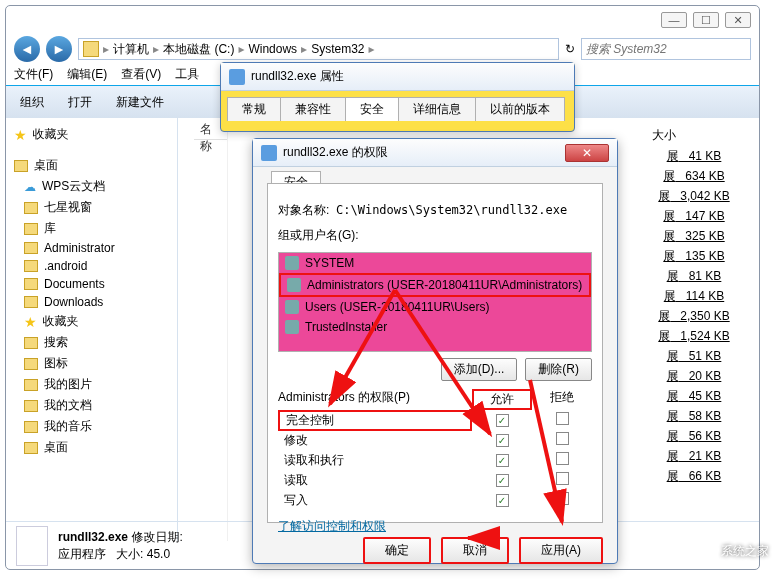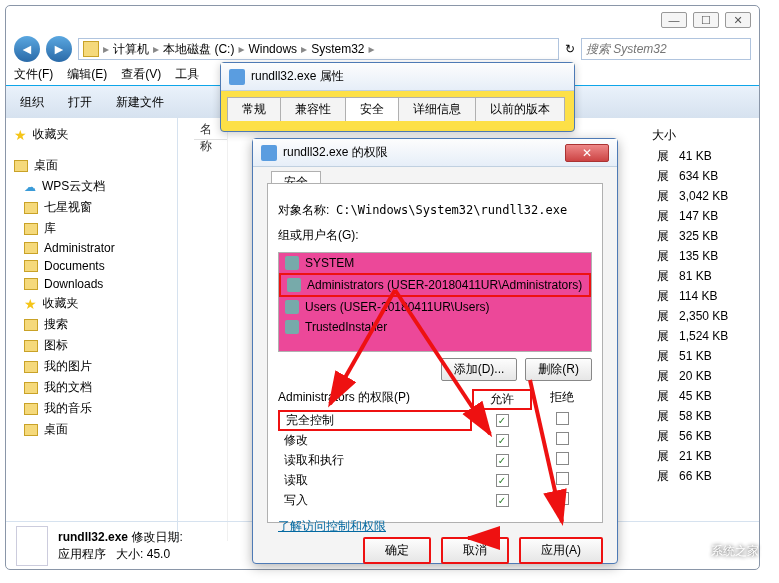--- a/index.html
+++ b/index.html
@@ -21,21 +21,21 @@
 .content { display: flex; height: calc(100% - 140px); }
 .sidebar { width: 172px; border-right: 1px solid #d6e2ef; padding: 6px 4px; overflow: hidden; }
 .side-item { display: flex; align-items: center; gap: 6px; padding: 2px 4px 2px 14px; }
 .side-item.top { padding-left: 4px; font-weight: normal; }
 .side-star { color: #f5c518; font-size: 14px; }
 .side-folder { width: 14px; height: 12px; background: #f5d97b; border: 1px solid #c9a227; display: inline-block; }
 .filecol { width: 50px; border-right: 1px solid #f0f0f0; }
 .filecol-hdr { height: 22px; border-bottom: 1px solid #e0e0e0; padding: 3px 6px; color: #333; margin-left: 16px; }
 .sizecol { position: absolute; right: 20px; top: 118px; width: 90px; }
 .size-hdr { height: 22px; padding: 3px; }
-.size-row { height: 20px; text-align: left; padding: 2px 8px; }
+.size-row { height: 20px; text-align: center; padding: 2px 8px; text-decoration: underline; }
 .statusbar { position: absolute; bottom: 0; left: 0; right: 0; height: 48px; border-top: 1px solid #d6e2ef; display: flex; align-items: center; padding: 4px 10px; gap: 10px; }
 .status-icon { width: 32px; height: 40px; background: #fff; border: 1px solid #ccd; }
 
 
 .propdlg { position: absolute; top: 62px; left: 220px; width: 355px; height: 70px; background: #fde047; border: 1px solid #4e7ab5; border-radius: 4px; box-shadow: 0 2px 8px rgba(0,0,0,0.2); }
 .dlg-title { height: 28px; background: linear-gradient(#fdfdfd,#e6eef8); display: flex; align-items: center; padding: 0 8px; gap: 6px; border-bottom: 1px solid #c0d0e0; }
 .dlg-title-icon { width: 16px; height: 16px; background: #5a9de0; border-radius: 2px; }
 .tabs { display: flex; padding: 6px 6px 0; gap: 0; align-items: flex-end; }
 .tab { padding: 3px 14px; border: 1px solid #b0b0b0; border-bottom: none; background: #f4f4f4; margin-right: -1px; }
 .tab.selected { background: #fff; }
@@ -67,21 +67,21 @@
 .dlg-btns { display: flex; justify-content: flex-end; gap: 10px; padding: 8px 14px; }
 .dlg-btns .btn { padding: 3px 20px; }
 .btn.hl { border: 2px solid #e11; }
 
 
 .arrow { position: absolute; pointer-events: none; }
 .arrow-line { stroke: #e11; stroke-width: 4; fill: none; }
 .arrow-head { fill: #e11; }
 
 
-.watermark { position: absolute; right: 20px; bottom: 20px; color: #fff; text-shadow: 0 0 4px #000; font-size: 14px; opacity: 0.85; display: flex; align-items: center; gap: 4px; }
+.watermark { position: absolute; right: 10px; bottom: 20px; color: #fff; text-shadow: 0 0 4px #000; font-size: 14px; opacity: 0.85; display: flex; align-items: center; gap: 4px; }
 .wm-icon { width: 28px; height: 24px; border: 2px solid #fff; }
 </style>
 </head>
 <body>
 
 <div class="explorer">
   <div class="titlebar">
     <div class="winbtn">—</div>
     <div class="winbtn">☐</div>
     <div class="winbtn">✕</div>
@@ -134,20 +134,24 @@
           <span class="side-folder"></span>
           <span>七星视窗</span>
         </div>
       <div class="side-item">
           <span class="side-folder"></span>
           <span>库</span>
         </div>
       <div class="side-item">
           <span class="side-folder"></span>
           <span>Administrator</span>
+        </div>
+      <div class="side-item">
+          <span class="side-folder"></span>
+          <span>.android</span>
         </div>
       <div class="side-item">
           <span class="side-folder"></span>
           <span>Documents</span>
         </div>
       <div class="side-item">
           <span class="side-folder"></span>
           <span>Downloads</span>
         </div>
       <div class="side-item">

